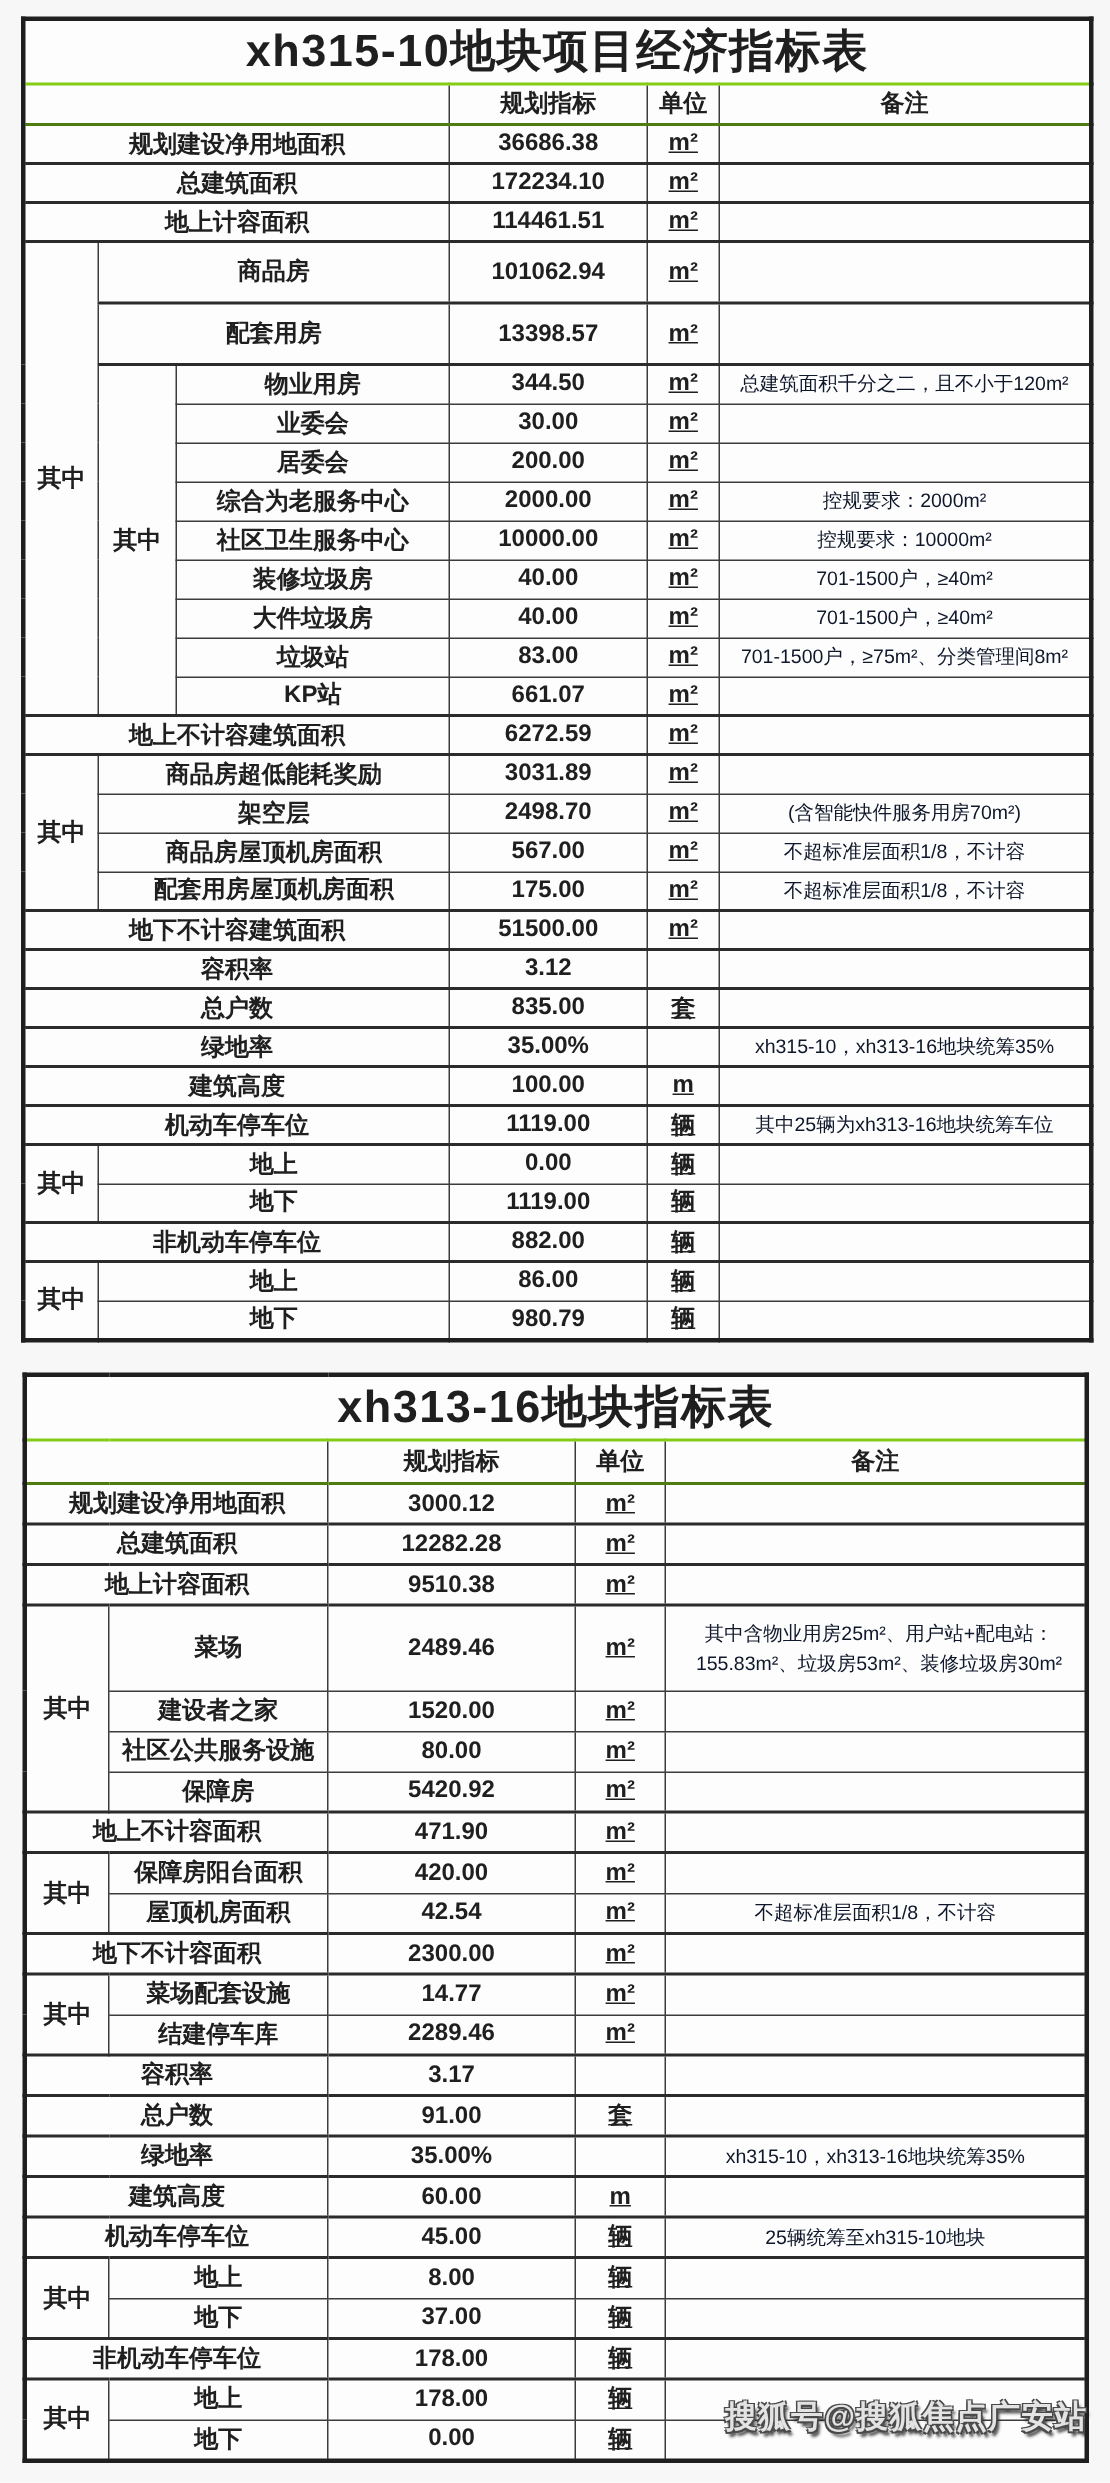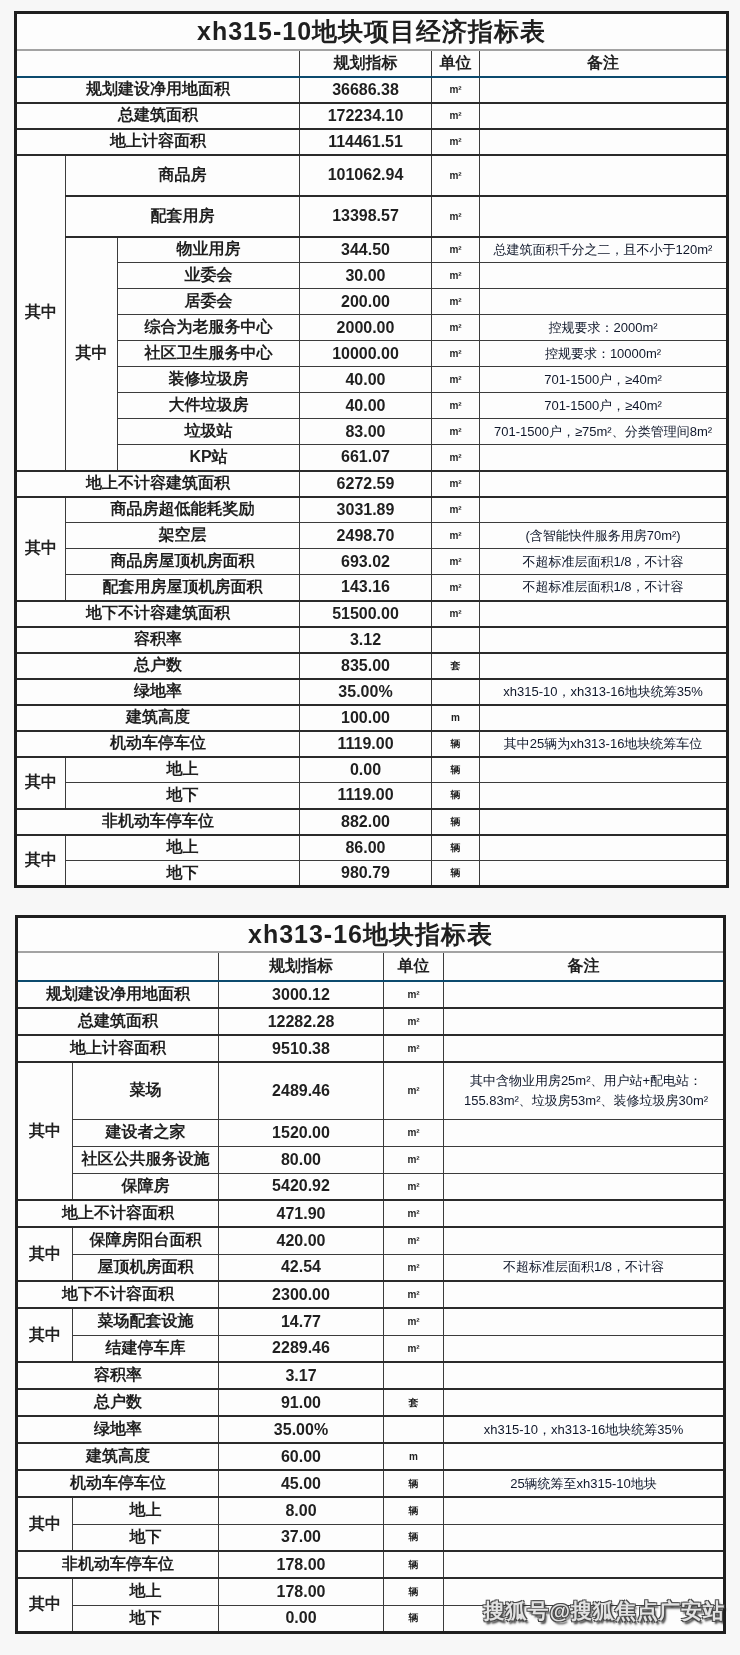--- a/index.html
+++ b/index.html
@@ -26,28 +26,28 @@
   }
   #t1 tr{height:26px;}
   #t1 tr.title-row{height:37px;}
   #t1 tr.hdr{height:27px;}
   #t1 tr.tall{height:41px;}
   #t2 tr{height:27px;}
   #t2 tr.title-row{height:24px;}
   #t2 tr.hdr{height:29px;}
   #t2 tr.tall{height:57px;}
   td.title{
-    font-size:25px;font-weight:700;letter-spacing:1px;
-    border-bottom:2px solid #a3a3a3;
+    font-size:30px;font-weight:700;letter-spacing:1px;
+    border-bottom:2px solid #84cc16;
   }
-  tr.hdr td{font-weight:700;border-bottom:2px solid #0c4a6e;}
+  tr.hdr td{font-weight:700;border-bottom:2px solid #4d7c0f;}
   tr.sec td{border-top:2px solid #2b2b2b;}
   td.remark{font-size:13px;font-weight:400;color:#0f172a;}
   td.remark.tl{text-align:center;padding-left:7px;line-height:1.55;}
-  td.unit{font-size:10px;}
+  td.unit{font-size:16px;text-decoration:underline;}
   td.grp{font-weight:600;}
   .watermark{
     position:absolute;right:15px;top:1597px;
     font-size:21px;font-weight:700;letter-spacing:1px;
     color:#e3e3e3;
     text-shadow:-1px -1px 0 #4a4a4a,1px -1px 0 #4a4a4a,-1px 1px 0 #4a4a4a,1px 1px 0 #4a4a4a,2px 3px 2px rgba(35,35,35,.85);
     white-space:nowrap;
   }
 </style>
 </head>
@@ -175,27 +175,27 @@
     <td class="remark"></td>
   </tr>
   <tr>
     <td colspan="2">架空层</td>
     <td>2498.70</td>
     <td class="unit">m²</td>
     <td class="remark">(含智能快件服务用房70m²)</td>
   </tr>
   <tr>
     <td colspan="2">商品房屋顶机房面积</td>
-    <td>693.02</td>
+    <td>567.00</td>
     <td class="unit">m²</td>
     <td class="remark">不超标准层面积1/8，不计容</td>
   </tr>
   <tr>
     <td colspan="2">配套用房屋顶机房面积</td>
-    <td>143.16</td>
+    <td>175.00</td>
     <td class="unit">m²</td>
     <td class="remark">不超标准层面积1/8，不计容</td>
   </tr>
 
   <tr class="sec">
     <td colspan="3">地下不计容建筑面积</td>
     <td>51500.00</td>
     <td class="unit">m²</td>
     <td class="remark"></td>
   </tr>

